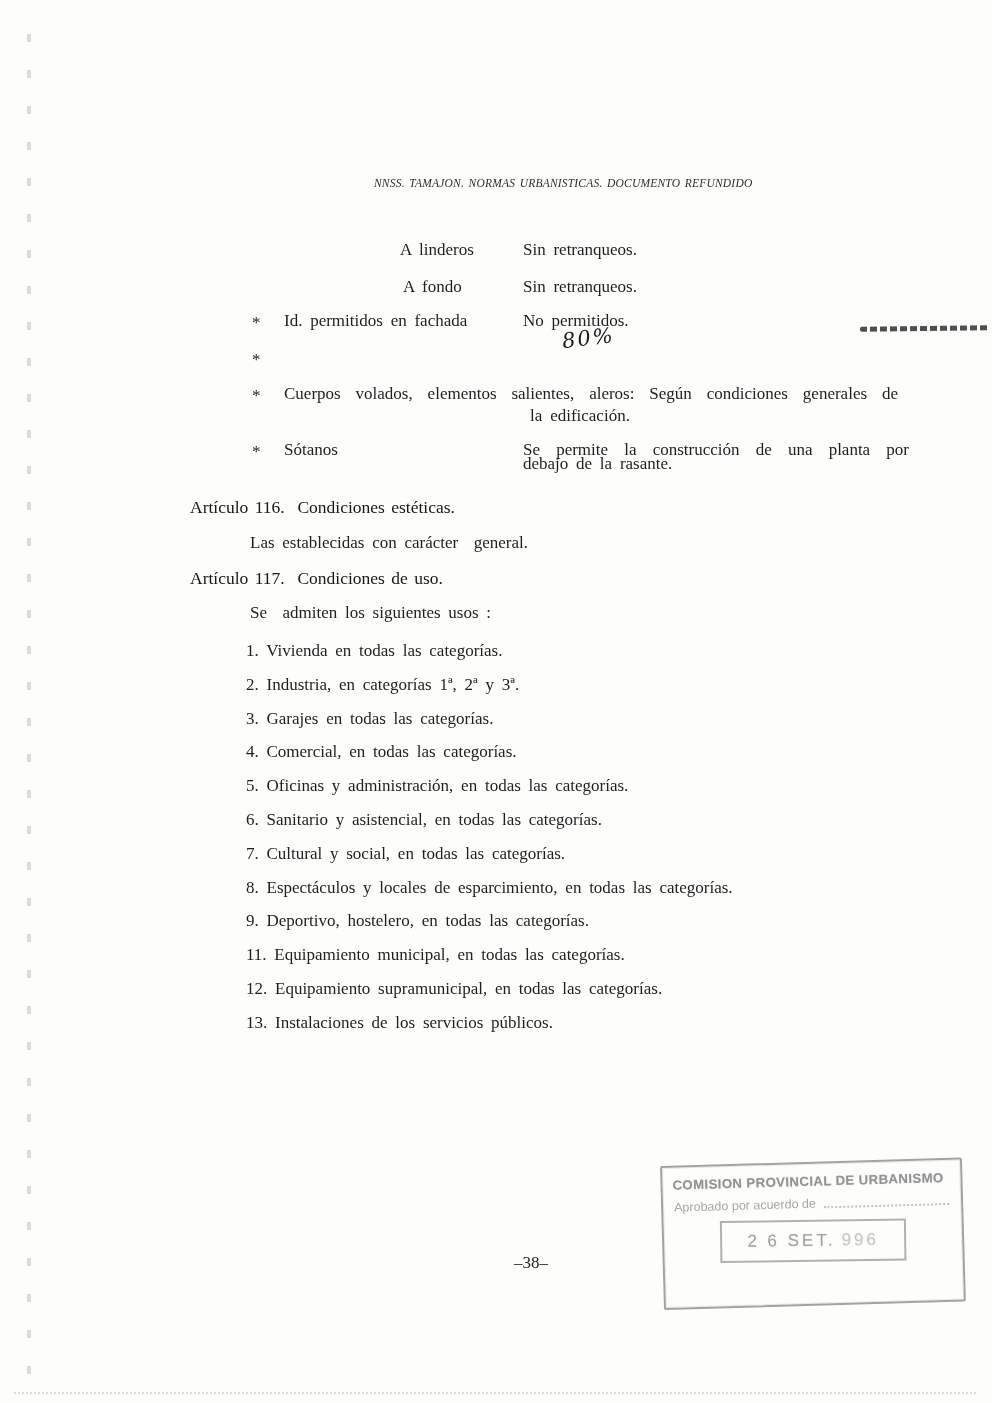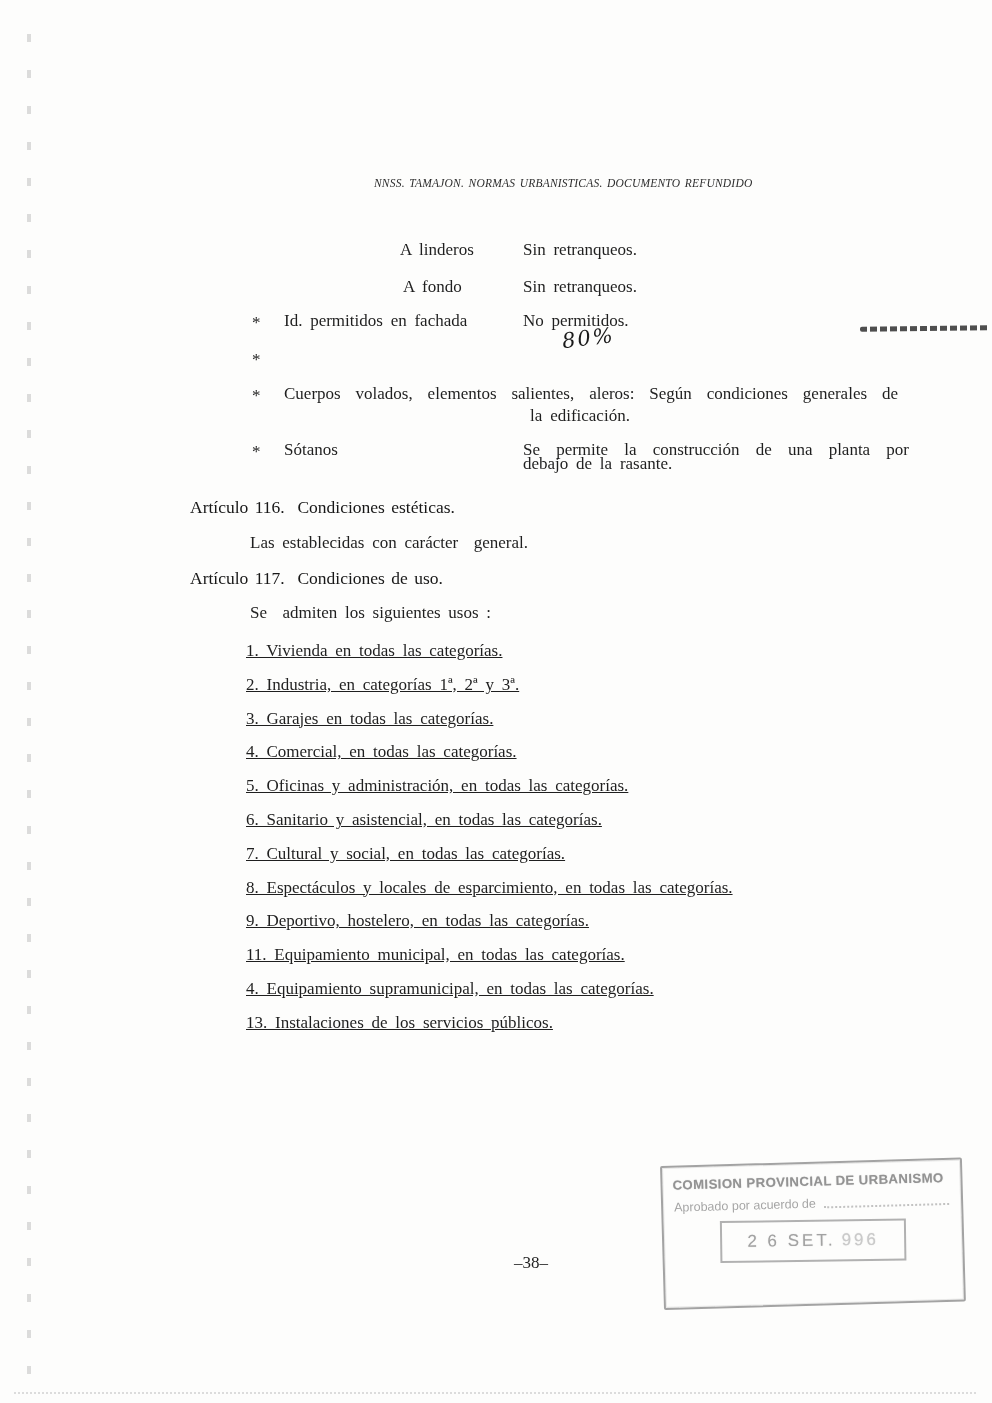--- a/index.html
+++ b/index.html
@@ -79,21 +79,21 @@
   .sotanos-l2 { left:523px; top:454px; }
 
   .art-title {
     font-size:17.5px; font-weight:normal; word-spacing:2px; color:#171717; white-space:pre-wrap;
   }
   .a116-title { left:190px; top:497px; }
   .a116-body  { left:250px; top:533px; }
   .a117-title { left:190px; top:568px; }
   .a117-body  { left:250px; top:603px; }
 
-  .uses-list { left:246px; top:640px; list-style:none; margin:0; padding:0;text-decoration:underline; }
+  .uses-list { left:246px; top:640px; list-style:none; margin:0; padding:0; }
   .uses-list li {
     font-size:17px; line-height:21px; margin-bottom:12.8px;
     word-spacing:3.5px; white-space:nowrap;
   }
 
   
   .stamp {
     left:660px; top:1166px; width:298px; height:140px;
     border:2px solid #9c9c9c; border-radius:2px;
     transform:rotate(-1.6deg); transform-origin:top left;
@@ -160,21 +160,21 @@
     <li>1. Vivienda en todas las categorías.</li>
     <li>2. Industria, en categorías 1ª, 2ª y 3ª.</li>
     <li>3. Garajes en todas las categorías.</li>
     <li>4. Comercial, en todas las categorías.</li>
     <li>5. Oficinas y administración, en todas las categorías.</li>
     <li>6. Sanitario y asistencial, en todas las categorías.</li>
     <li>7. Cultural y social, en todas las categorías.</li>
     <li>8. Espectáculos y locales de esparcimiento, en todas las categorías.</li>
     <li>9. Deportivo, hostelero, en todas las categorías.</li>
     <li>11. Equipamiento municipal, en todas las categorías.</li>
-    <li>4. Equipamiento supramunicipal, en todas las categorías.</li>
+    <li>12. Equipamiento supramunicipal, en todas las categorías.</li>
     <li>13. Instalaciones de los servicios públicos.</li>
   </ul>
 
   <div class="abs stamp">
     <div class="stamp-title">COMISION PROVINCIAL DE URBANISMO</div>
     <div class="stamp-sub">
       <span>Aprobado por acuerdo de</span>
       <span class="dots"></span>
     </div>
     <div class="stamp-datebox">

